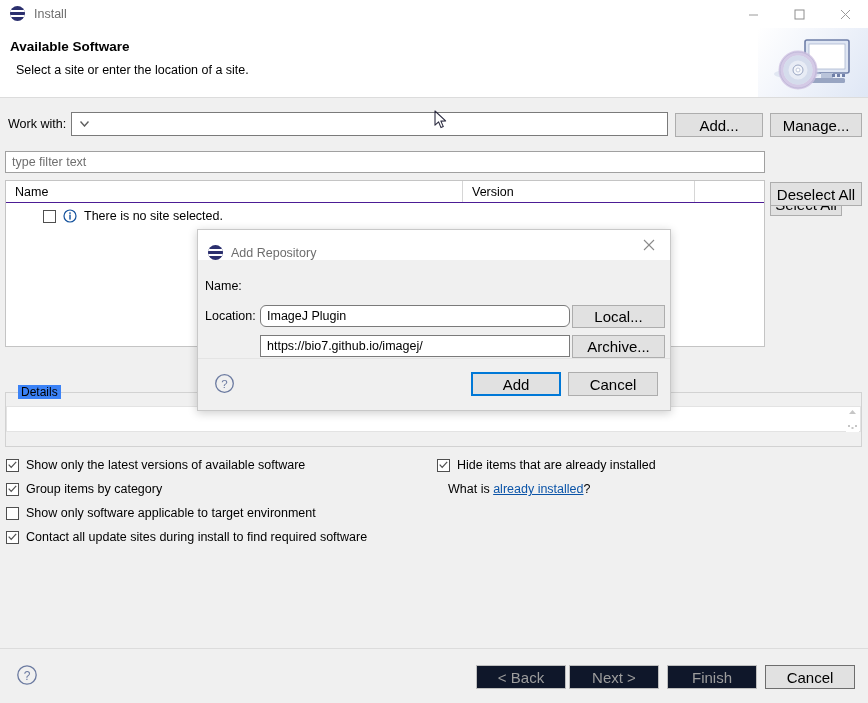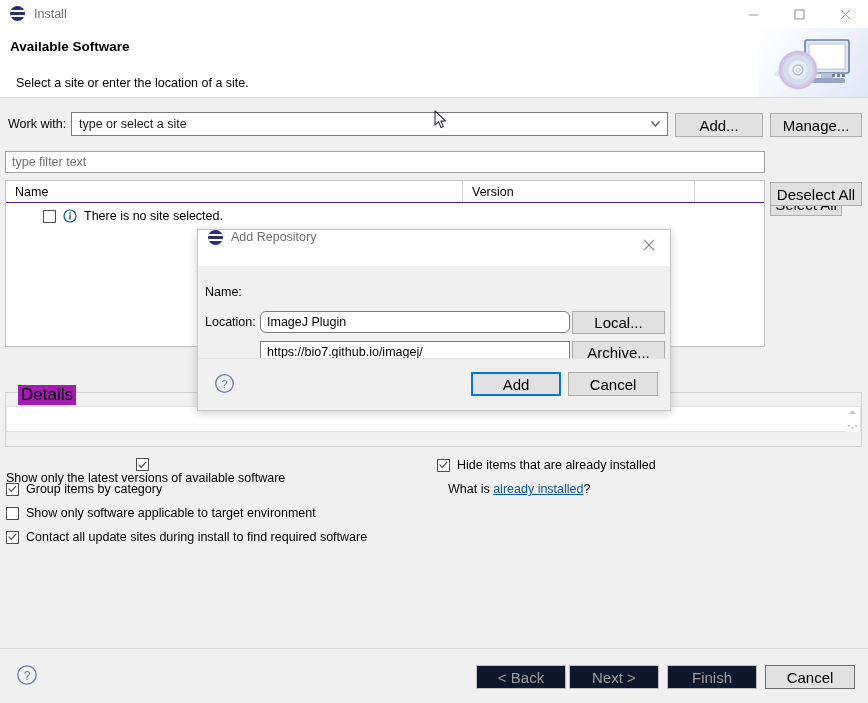--- a/index.html
+++ b/index.html
@@ -65,21 +65,21 @@
     position: absolute; top: 28px; left: 0;
     width: 868px; height: 70px;
     background: #ffffff;
     border-bottom: 1px solid #dcdcdc;
   }
   .banner-title {
     position: absolute; left: 10px; top: 11px;
     font-size: 13.5px; font-weight: bold; color: #000;
   }
   .banner-sub {
-    position: absolute; left: 16px; top: 48px;
+    position: absolute; left: 16px; top: 35px;
     font-size: 12.5px; color: #000;
   }
   .banner-art {
     position: absolute; right: 0; top: 0;
     width: 110px; height: 69px;
     background: linear-gradient(125deg,#ffffff 0%, #eef2fa 55%, #dfe7f5 100%);
     overflow: hidden;
   }
 
   
@@ -184,22 +184,22 @@
     border-top: none;
   }
   .details-top-l {
     position: absolute; left: 5px; top: 392px; width: 14px; height: 1px; background: #d2d2d2;
   }
   .details-top-r {
     position: absolute; left: 56px; top: 392px; width: 806px; height: 1px; background: #d2d2d2;
   }
   .details-legend {
     position: absolute; left: 18px; top: 385px;
-    background: #a21caf; padding: 0 3px;
-    font-size: 17px; color: #000;
+    background: #3b82f6; padding: 0 3px;
+    font-size: 12px; color: #000;
   }
   .details-box {
     position: absolute; left: 6px; top: 406px;
     width: 855px; height: 26px;
     background: #ffffff;
     border: 1px solid #e3e3e3;
   }
   .details-scroll {
     position: absolute; right: 1px; top: 1px;
     width: 13px; height: 24px;
@@ -209,21 +209,21 @@
     padding: 2px 0;
   }
 
   
   .opt {
     position: absolute;
     display: flex; align-items: center;
     font-size: 12.5px;
   }
   .opt .cb { margin-right: 7px; }
-  .opt-1 { left: 6px; top: 458px; flex-direction: column; }
+  .opt-1 { left: 6px; top: 458px; }
   .opt-2 { left: 6px; top: 482px; }
   .opt-3 { left: 6px; top: 506px; }
   .opt-4 { left: 6px; top: 530px; }
   .opt-5 { left: 437px; top: 458px; }
   .whatis {
     position: absolute; left: 448px; top: 482px;
     font-size: 12.5px;
   }
   .link { color: #0b54a8; text-decoration: underline; }
 
@@ -244,22 +244,22 @@
 
   
   .modal {
     position: absolute; left: 197px; top: 229px;
     width: 474px; height: 182px;
     background: #f0f0f0;
     border: 1px solid #c8c8c8;
     box-shadow: 0 2px 9px rgba(0,0,0,0.20);
   }
   .modal-titlebar {
-    height: 36px; background: #ffffff;
-    display: flex; align-items: flex-start;
+    height: 30px; background: #ffffff;
+    display: flex; align-items: flex-end;
     position: relative;
   }
   .modal-ticon { margin-left: 10px; margin-right: 8px; display: flex; }
   .modal-title { font-size: 12.5px; color: #6d6d6d; }
   .modal-close {
     position: absolute; right: 0; top: 0;
     width: 42px; height: 30px;
     display: flex; align-items: center; justify-content: center;
     color: #8a8a8a;
   }
@@ -340,21 +340,20 @@
         <circle cx="40" cy="42" r="12" fill="none" stroke="#cfd8ea" stroke-width="5" opacity="0.8"></circle>
         <circle cx="40" cy="42" r="5" fill="#f4f6fb" stroke="#9aa6c2" stroke-width="1"></circle>
         <circle cx="40" cy="42" r="2" fill="#ffffff" stroke="#b4bdd2" stroke-width="0.8"></circle>
       </svg>
     </div>
   </div>
 
   <div class="row-workwith">
     <div class="lbl-workwith">Work with:</div>
     <div class="combo">
-      <div class="combo-text">type or select a site</div>
       <div class="combo-arrow">
         <svg width="9" height="6" viewBox="0 0 9 6">
             <path d="M0.5 0.5 L4.5 5 L8.5 0.5" fill="none" stroke="#5d5d5d" stroke-width="1.4"></path>
           </svg>
       </div>
     </div>
   </div>
   <div class="btn btn-add-site">Add...</div>
   <div class="btn btn-manage">Manage...</div>
 

